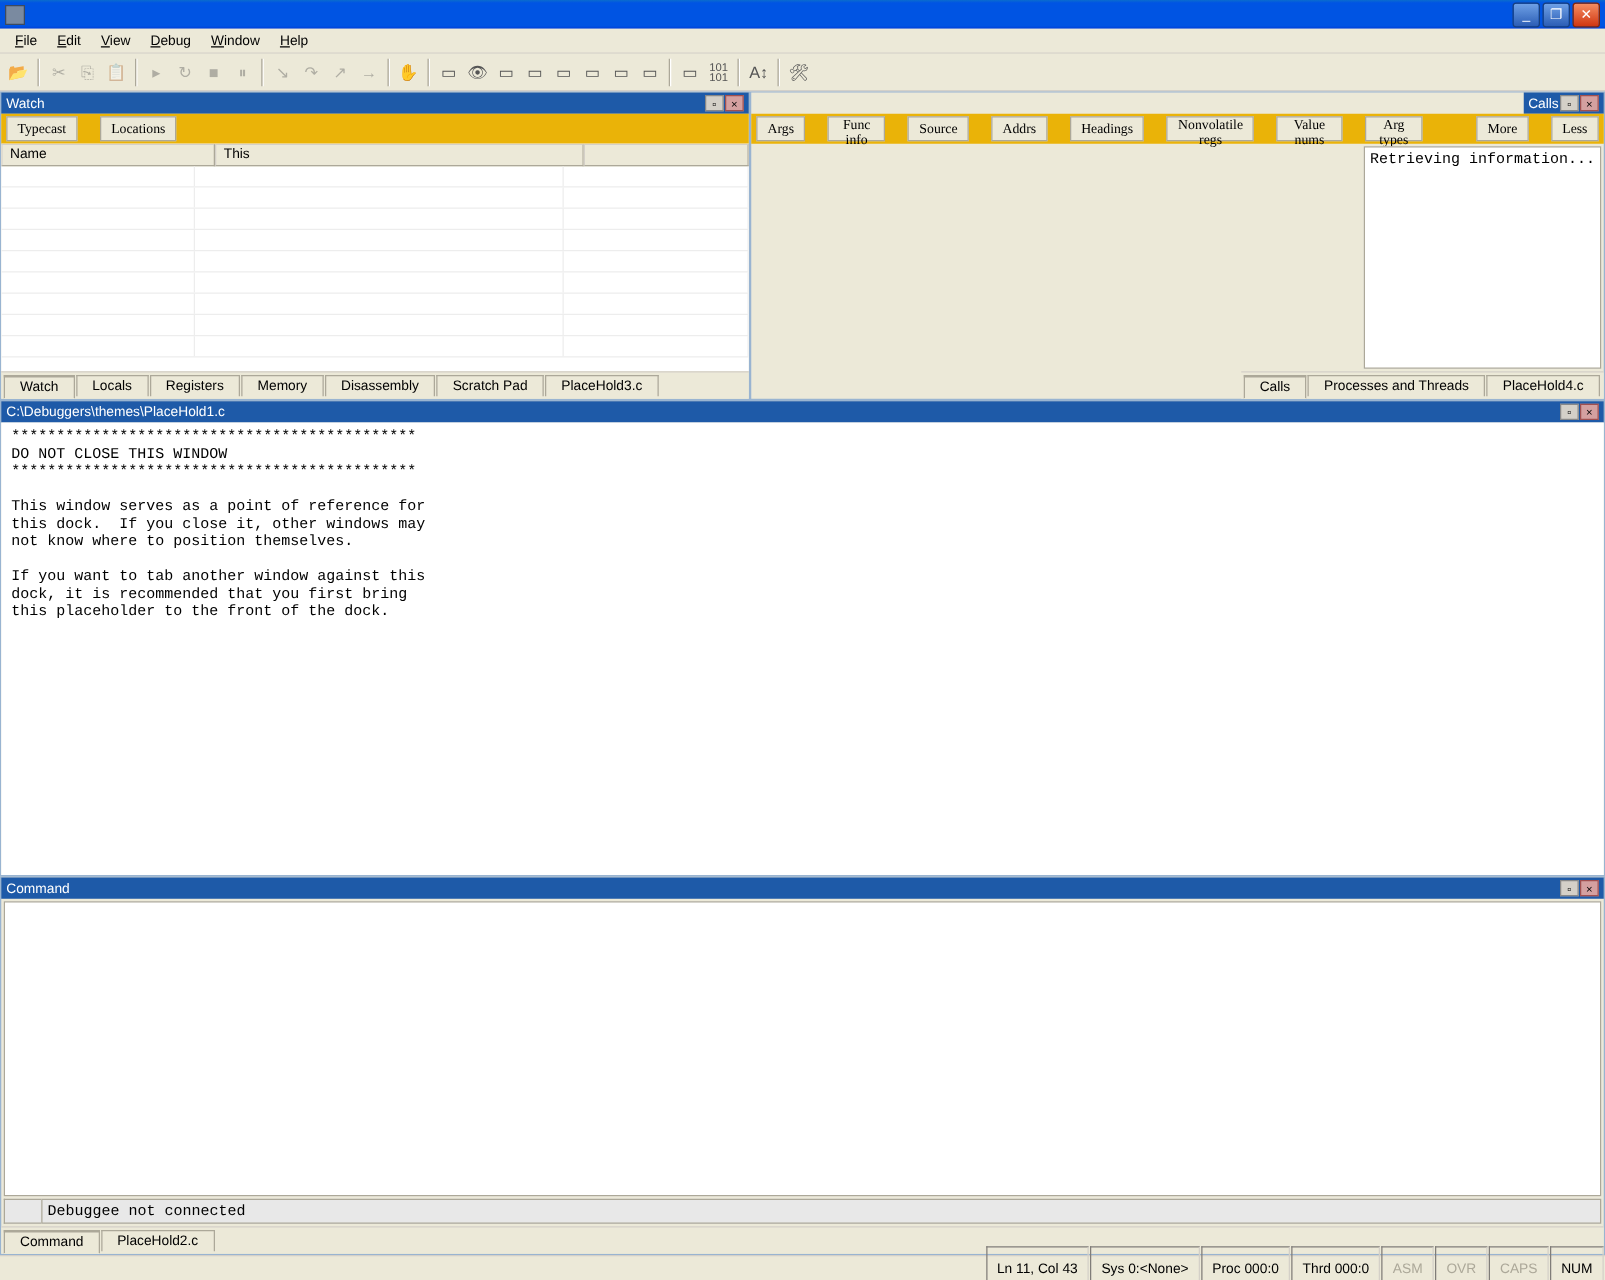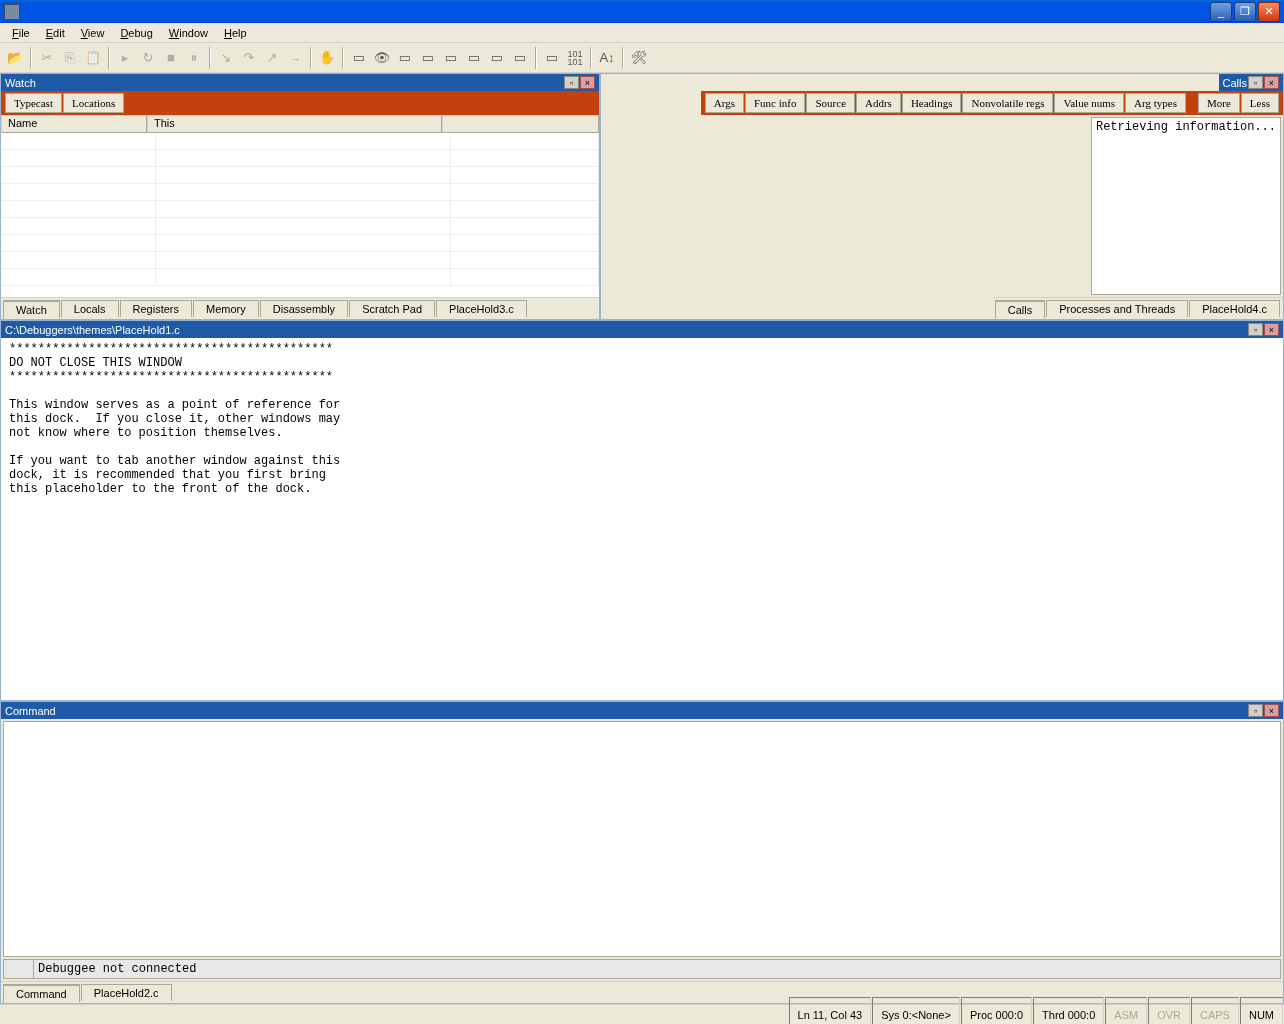--- a/index.html
+++ b/index.html
@@ -125,25 +125,25 @@
   margin-left: 1px;
   display: flex; align-items: center; justify-content: center;
   cursor: pointer;
 }
 .panel-header .pbtn.x {
   background: #d4a0a0;
   border-color: #a05050;
 }
 .button-row {
   height: 24px;
-  background: #c2410c;
+  background: #eab308;
   display: flex;
   align-items: center;
   padding: 2px 4px;
-  gap: 1px;
+  gap: 18px;
 }
 .bs-btn {
   height: 20px;
   padding: 0 8px;
   background: #ece9d8;
   border: 1px solid #aca899;
   font-size: 11px;
   font-family: Tahoma;
   cursor: pointer;
 }
@@ -337,21 +337,21 @@
         <span class="title">Watch</span>
         <div class="pbtn">▫</div>
         <div class="pbtn x">×</div>
       </div>
       <div class="button-row">
         <button class="bs-btn">Typecast</button>
         <button class="bs-btn">Locations</button>
       </div>
       <div class="watch-grid">
         <div class="grid-head">
-          <div class="grid-head-cell" style="width:146px">Name</div>
+          <div class="grid-head-cell" style="width:171px">Name</div>
           <div class="grid-head-cell" style="width:295px">This</div>
           <div class="grid-head-cell" style="flex:1"></div>
         </div>
         <div class="grid-body">
           <div class="grid-row">
               <div class="grid-cell" style="width:155px"></div>
               <div class="grid-cell" style="width:295px"></div>
               <div class="grid-cell" style="flex:1"></div>
             </div>
           <div class="grid-row">

